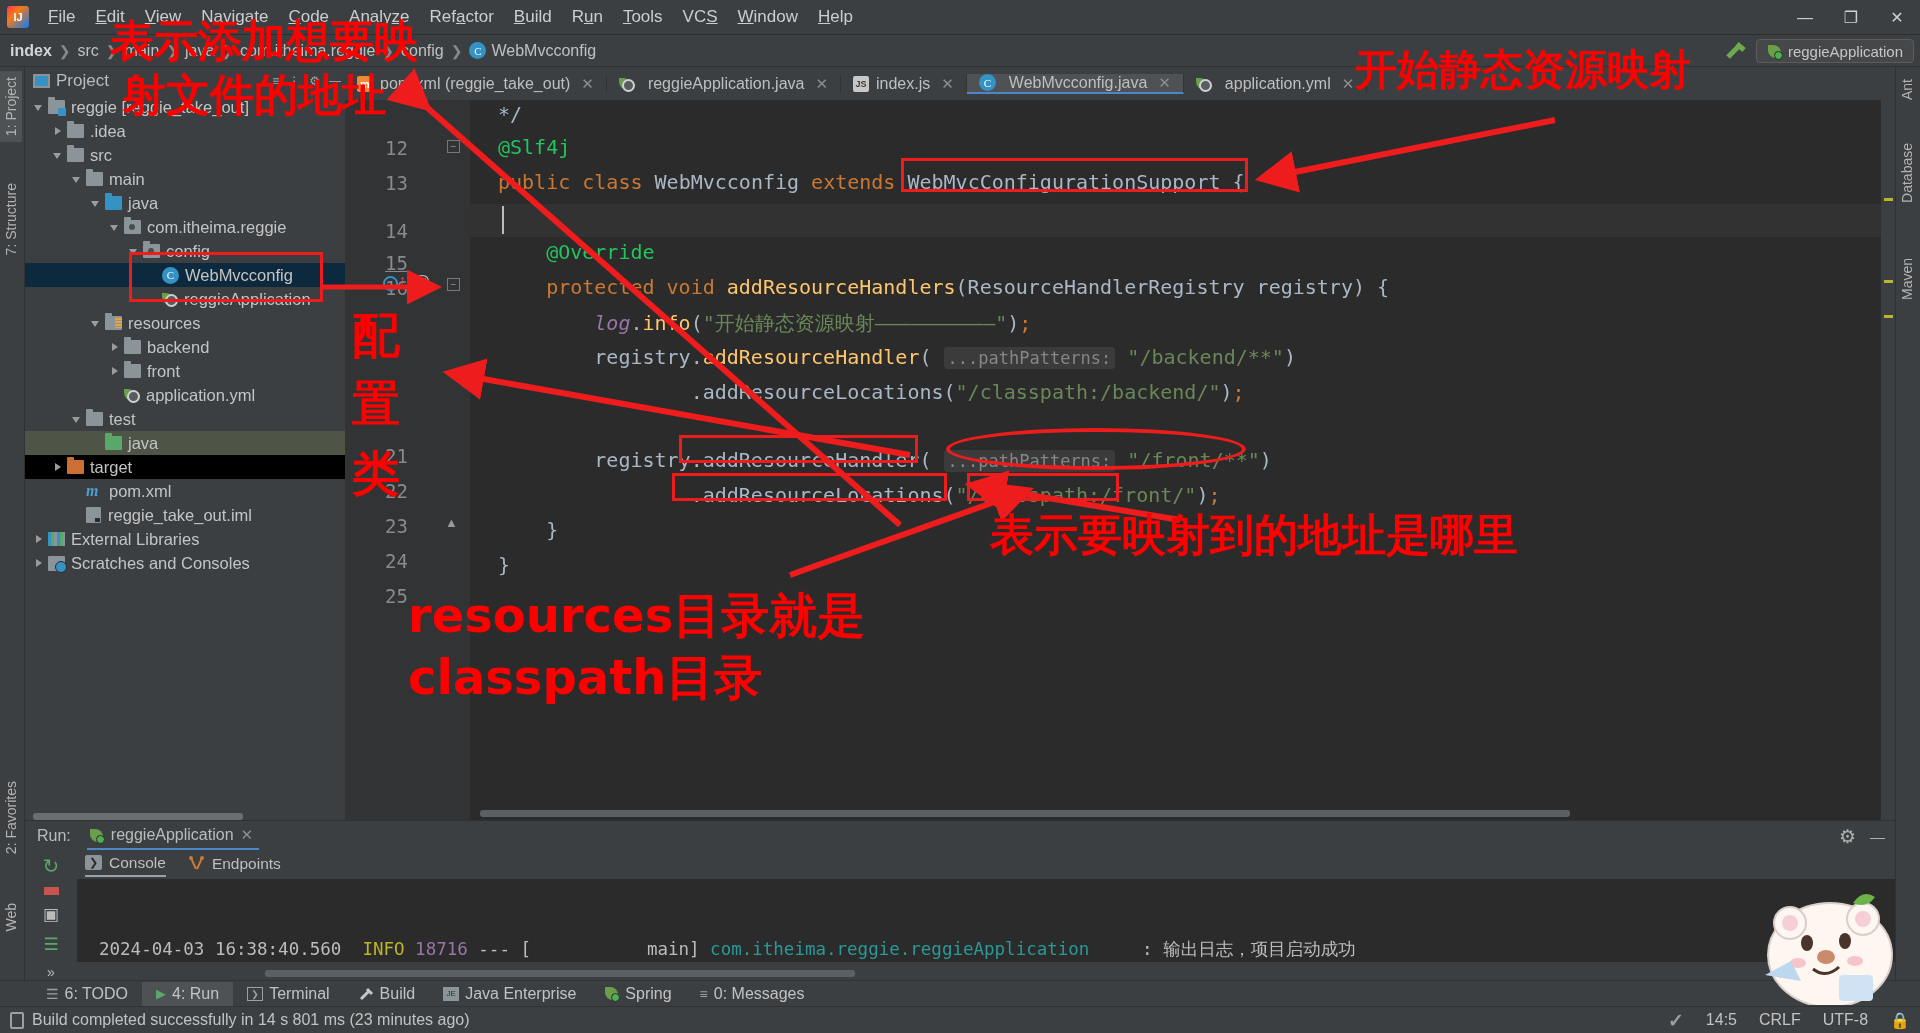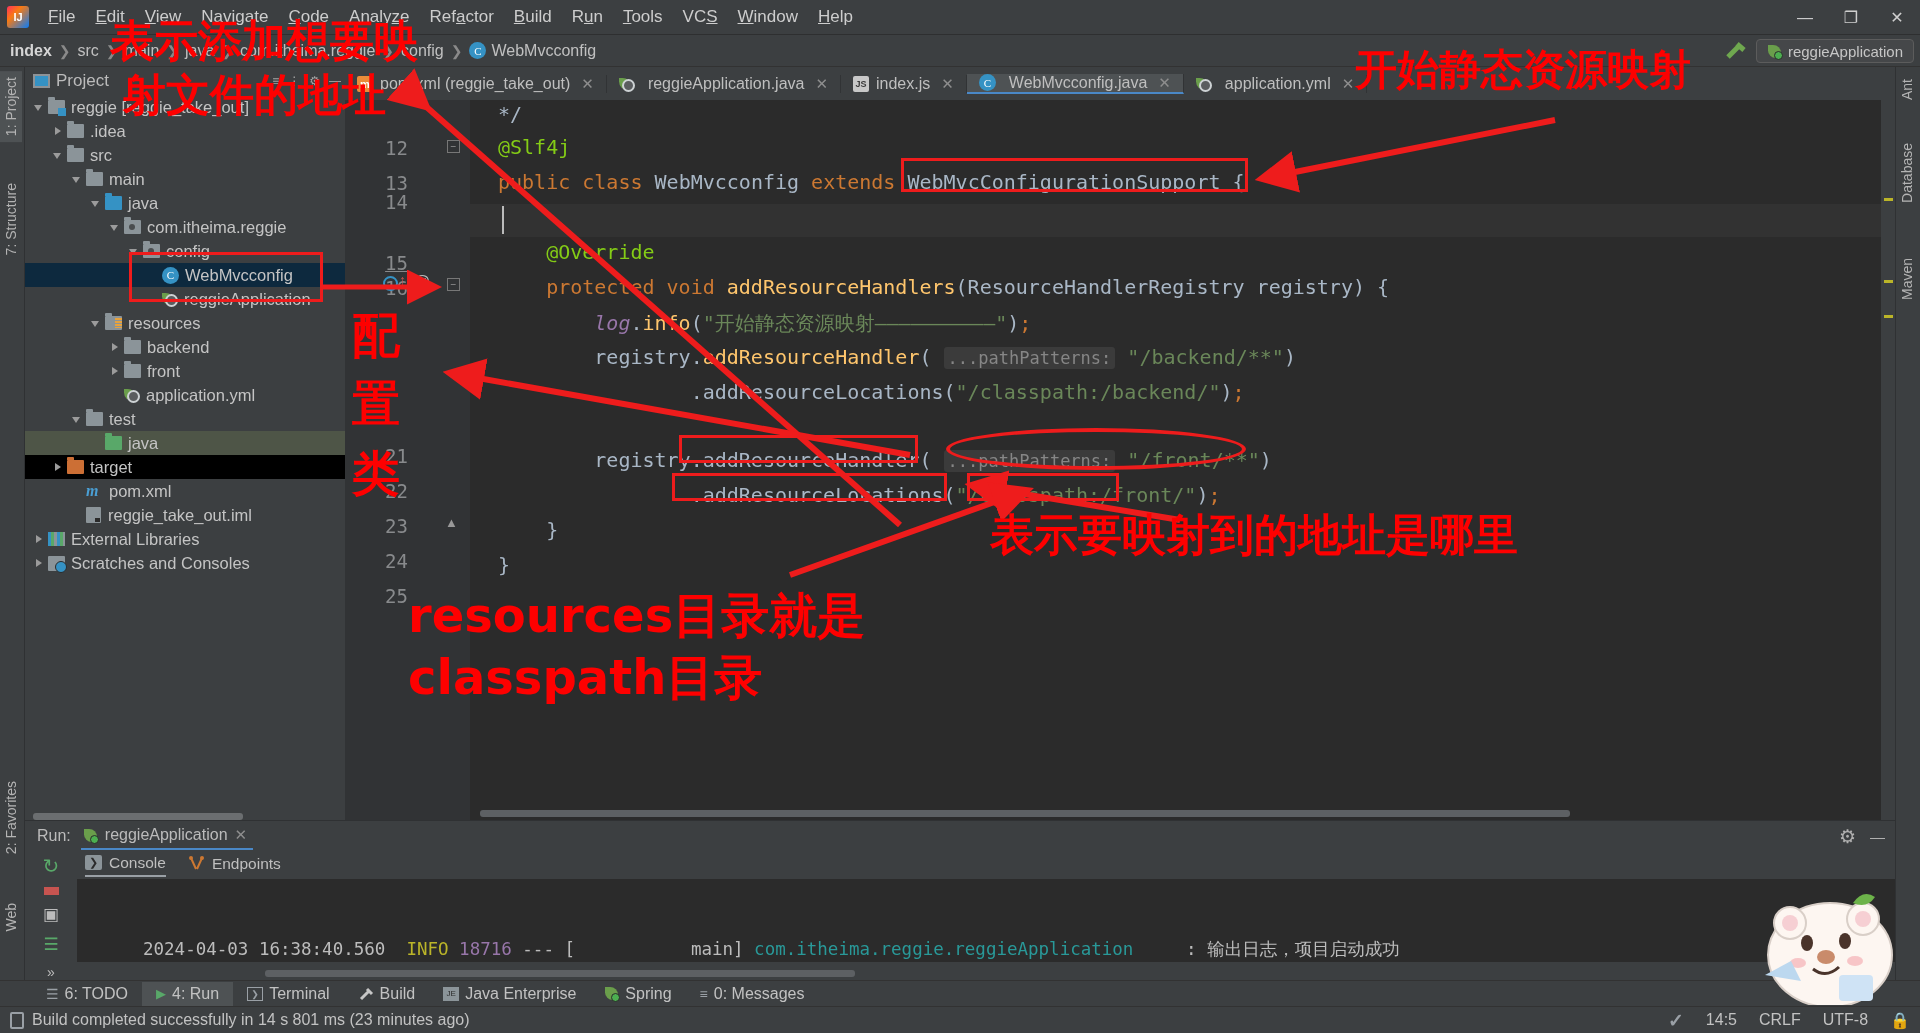--- a/index.html
+++ b/index.html
@@ -123,31 +123,31 @@
   .xml-ic{width:16px;height:16px;border-radius:2px;background:#ea8c3a;position:relative;flex:none;}
   .xml-ic::after{content:"m";position:absolute;inset:0;display:flex;align-items:center;justify-content:center;color:#fff;font-size:11px;font-weight:bold;}
   .js-ic{width:16px;height:16px;border-radius:2px;background:#c8c8c8;position:relative;flex:none;}
   .js-ic::after{content:"JS";position:absolute;inset:0;display:flex;align-items:center;justify-content:center;color:#3a3a3a;font-size:9px;font-weight:bold;}
 
   #gutter{ position:absolute;left:0;top:33px;bottom:0;width:125px;background:#313335;}
   .lnum{ position:absolute;right:62px;color:#888a8c;font-size:19px;text-align:right;width:40px;}
   #code{ position:absolute;left:125px;top:33px;right:14px;bottom:16px;overflow:hidden;}
   .cl { position:absolute; white-space:pre; font-size:20px; letter-spacing:0px; }
   .kw{color:#cc7832;} .str{color:#6a8759;} .cls{color:#a9b7c6;} .mth{color:#ffc66d;}
-  .ann{color:#84cc16;} .fld{color:#9876aa;font-style:italic;} .pun{color:#a9b7c6;}
+  .ann{color:#22c55e;} .fld{color:#9876aa;font-style:italic;} .pun{color:#a9b7c6;}
   .hint{color:#868686;background:#3b3b3b;border-radius:3px;padding:1px 4px;font-size:17px;}
   #caret{position:absolute;width:2px;background:#bbbbbb;}
   #curline{position:absolute;left:0;right:0;height:33px;background:#323232;}
   #ed-hscroll{position:absolute;left:135px;bottom:3px;width:1090px;height:7px;background:#5d6063;border-radius:3px;}
   #ed-vmark{position:absolute;right:0;top:33px;bottom:0;width:14px;background:#3c3f41;}
   .mark{position:absolute;right:2px;width:9px;height:3px;background:#bbb529;}
 
   
   #bottom{ position:absolute;left:25px;right:25px;bottom:0;height:160px;background:#3c3f41;border-top:1px solid #2f3133;}
-  #run-head{ height:30px;display:flex;align-items:center;padding-left:12px;gap:10px;position:relative;font-size:16px;}
+  #run-head{ height:30px;display:flex;align-items:center;padding-left:12px;gap:16px;position:relative;font-size:16px;}
   #run-head .tabx{ display:flex;align-items:center;gap:7px;border-bottom:2px solid #4a88c7;padding:4px 6px 4px 2px;}
   #run-head-right{position:absolute;right:10px;top:0;height:30px;display:flex;align-items:center;gap:14px;color:#b0b0b0;font-size:15px;}
   #run-sub{ height:28px;display:flex;align-items:center;padding-left:60px;gap:22px;font-size:15.5px;color:#bfbfbf;}
   .subtab{display:flex;align-items:center;gap:7px;padding-bottom:3px;}
   .subtab.active{border-bottom:2px solid #9aa0a6;}
   #run-side{position:absolute;left:0;top:30px;width:52px;bottom:0;display:flex;flex-direction:column;align-items:center;gap:9px;padding-top:3px;}
   #console{ position:absolute;left:52px;right:0;top:58px;bottom:18px;background:#2b2b2b;overflow:hidden;}
   .logline{ position:absolute;white-space:pre;font-size:17.5px;}
   .lg-d{color:#bcbcbc;} .lg-i{color:#bbb529;} .lg-p{color:#9876aa;} .lg-c{color:#299999;}
   #con-hscroll{position:absolute;left:240px;bottom:3px;width:590px;height:7px;background:#5d6063;border-radius:3px;}
@@ -410,21 +410,21 @@
         </div>
         <div class="tab">
           <span class="spring-ic"></span>
           <span>application.yml</span>
           <span class="x">✕</span>
         </div>
       </div>
     <div id="gutter">
       <div class="lnum mono" style="top:37px;">12</div>
       <div class="lnum mono" style="top:72px;">13</div>
-      <div class="lnum mono" style="top:91px;">14</div>
+      <div class="lnum mono" style="top:120px;">14</div>
       <div class="lnum mono" style="top:152px;text-decoration:underline;">15</div>
       <div class="lnum mono" style="top:177px;">16</div>
       <div class="lnum mono" style="top:345px;">21</div>
       <div class="lnum mono" style="top:380px;">22</div>
       <div class="lnum mono" style="top:415px;">23</div>
       <div class="lnum mono" style="top:450px;">24</div>
       <div class="lnum mono" style="top:485px;">25</div>
 
       <div style="position:absolute;left:102px;top:40px;width:13px;height:13px;border:1px solid #777;color:#999;font-size:10px;text-align:center;line-height:11px;">−</div>
       <div style="position:absolute;left:102px;top:178px;width:13px;height:13px;border:1px solid #777;color:#999;font-size:10px;text-align:center;line-height:11px;">−</div>
@@ -487,21 +487,21 @@
     </div>
     <div id="run-side">
       <span style="color:#59a869;font-size:20px;">↻</span>
       <span style="display:inline-block;width:15px;height:15px;background:#c75450;"></span>
       <span style="color:#bcbcbc;font-size:17px;">▣</span>
       <span style="color:#59a869;font-size:17px;">☰</span>
       <span style="color:#bcbcbc;font-size:14px;">»</span>
     </div>
     <div id="console">
 
-      <div class="logline mono" style="top:58px;left:22px;margin-left:44px;"><span class="lg-d">2024-04-03 16:38:40.560 </span><span class="lg-i"> INFO</span><span class="lg-p"> 18716</span><span class="lg-d"> --- [</span><span class="lg-d">           main]</span><span class="lg-c"> com.itheima.reggie.reggieApplication    </span><span class="lg-d"> : 输出日志，项目启动成功</span></div>
+      <div class="logline mono" style="top:58px;left:22px;"><span class="lg-d">2024-04-03 16:38:40.560 </span><span class="lg-i"> INFO</span><span class="lg-p"> 18716</span><span class="lg-d"> --- [</span><span class="lg-d">           main]</span><span class="lg-c"> com.itheima.reggie.reggieApplication    </span><span class="lg-d"> : 输出日志，项目启动成功</span></div>
 
     </div>
     <div id="con-hscroll"></div>
   </div>
 </div>
 
 <div id="twbar">
     <div class="tw">
       <span style="color:#9aa0a6;font-size:14px;">☰</span>
       <span>6: TODO</span>

